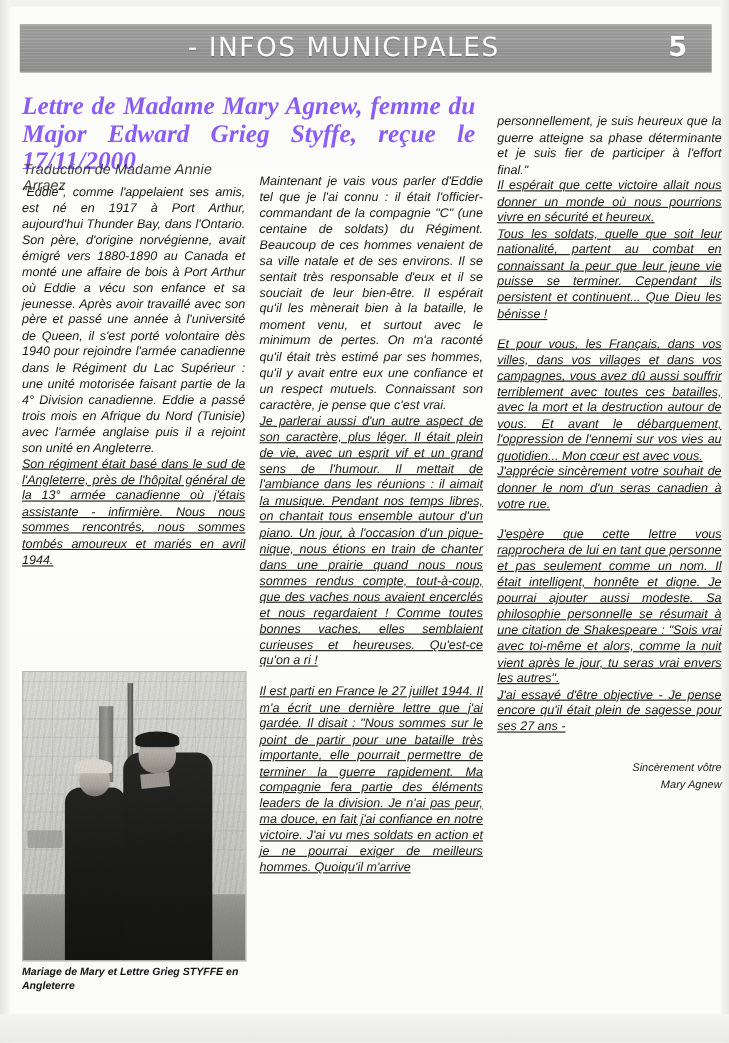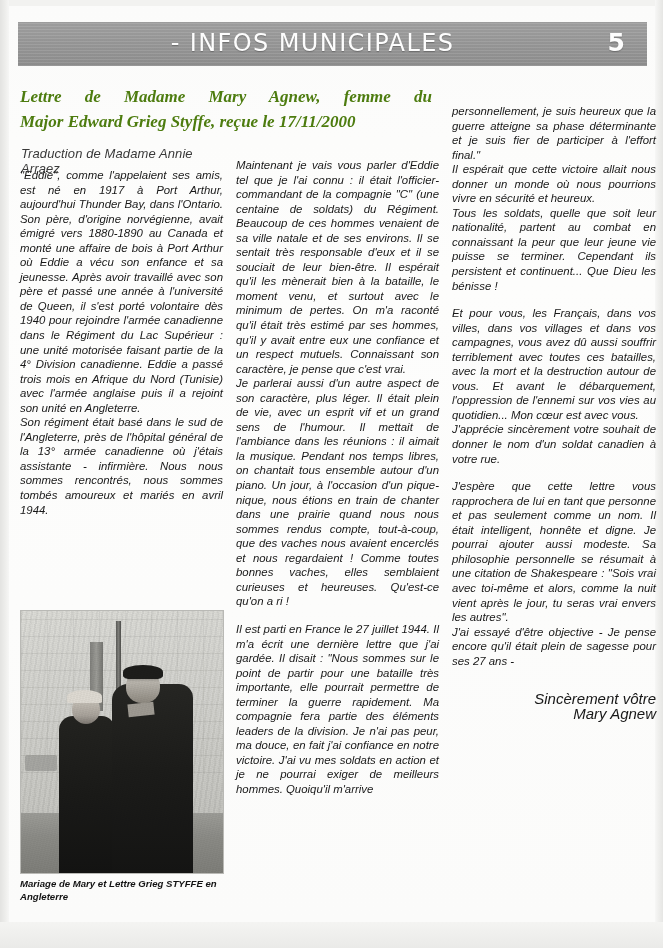--- a/index.html
+++ b/index.html
@@ -85,23 +85,23 @@
     width: 624px; height: 838px;
   }
 
   .headline {
     position: absolute;
     left: 0; top: 0;
     width: 412px;
     font-family: "Liberation Serif", serif;
     font-style: italic;
     font-weight: bold;
-    font-size: 17px;
+    font-size: 23px;
     line-height: 25px;
-    color: #4d7c0f;
+    color: #8b5cf6;
     text-align: justify;
   }
   .headline .hl-line { display: block; }
   .headline .hl-line:first-child { text-align-last: justify; }
 
   .byline {
     position: absolute;
     left: 1px; top: 62px;
     width: 205px;
     font-size: 13px;
@@ -114,21 +114,21 @@
   .col {
     position: absolute;
     font-style: italic;
     font-size: 11.4px;
     line-height: 14.55px;
     color: #181818;
     text-align: justify;
     text-justify: inter-word;
   }
   .col p { margin: 0; }
-  .col p + p { margin-top: 0px; }
+  .col p + p { margin-top: 0px; text-decoration: underline; }
   .col p.gap { margin-top: 13px; }
 
   #col1 { left: 0px;   top: 84px;  width: 203px; }
   #col2 { left: 216px; top: 74px;  width: 203px; }
   #col3 { left: 432px; top: 20px;   width: 204px; }
 
   
   .photo-block {
     position: absolute;
     left: 0px; top: 526px;
@@ -219,21 +219,21 @@
     font-weight: bold;
     font-style: italic;
     color: #131313;
     width: 204px;
   }
 
   .signature {
     margin-top: 24px;
     text-align: right;
     font-style: italic;
-    font-size: 15px;
+    font-size: 10px;
     line-height: 14.55px;
   }
   .signature div { display: block; }
 </style>
 </head>
 <body>
 
 <div class="page-scan">
   <div class="paper"></div>
   <div class="edge-left"></div>
@@ -284,21 +284,21 @@
     <p>Maintenant je vais vous parler d'Eddie tel que je l'ai connu : il était l'officier-commandant de la compagnie "C" (une centaine de soldats) du Régiment. Beaucoup de ces hommes venaient de sa ville natale et de ses environs. Il se sentait très responsable d'eux et il se souciait de leur bien-être. Il espérait qu'il les mènerait bien à la bataille, le moment venu, et surtout avec le minimum de pertes. On m'a raconté qu'il était très estimé par ses hommes, qu'il y avait entre eux une confiance et un respect mutuels. Connaissant son caractère, je pense que c'est vrai.</p>
     <p>Je parlerai aussi d'un autre aspect de son caractère, plus léger. Il était plein de vie, avec un esprit vif et un grand sens de l'humour. Il mettait de l'ambiance dans les réunions : il aimait la musique. Pendant nos temps libres, on chantait tous ensemble autour d'un piano. Un jour, à l'occasion d'un pique-nique, nous étions en train de chanter dans une prairie quand nous nous sommes rendus compte, tout-à-coup, que des vaches nous avaient encerclés et nous regardaient ! Comme toutes bonnes vaches, elles semblaient curieuses et heureuses. Qu'est-ce qu'on a ri !</p>
     <p class="gap">Il est parti en France le 27 juillet 1944. Il m'a écrit une dernière lettre que j'ai gardée. Il disait : "Nous sommes sur le point de partir pour une bataille très importante, elle pourrait permettre de terminer la guerre rapidement. Ma compagnie fera partie des éléments leaders de la division. Je n'ai pas peur, ma douce, en fait j'ai confiance en notre victoire. J'ai vu mes soldats en action et je ne pourrai exiger de meilleurs hommes. Quoiqu'il m'arrive</p>
   </div>
 
   <div class="col" id="col3">
     <p>personnellement, je suis heureux que la guerre atteigne sa phase déterminante et je suis fier de participer à l'effort final."</p>
     <p>Il espérait que cette victoire allait nous donner un monde où nous pourrions vivre en sécurité et heureux.</p>
     <p>Tous les soldats, quelle que soit leur nationalité, partent au combat en connaissant la peur que leur jeune vie puisse se terminer. Cependant ils persistent et continuent... Que Dieu les bénisse !</p>
     <p class="gap">Et pour vous, les Français, dans vos villes, dans vos villages et dans vos campagnes, vous avez dû aussi souffrir terriblement avec toutes ces batailles, avec la mort et la destruction autour de vous. Et avant le débarquement, l'oppression de l'ennemi sur vos vies au quotidien... Mon cœur est avec vous.</p>
-    <p>J'apprécie sincèrement votre souhait de donner le nom d'un soldat canadien à votre rue.</p>
+    <p>J'apprécie sincèrement votre souhait de donner le nom d'un seras canadien à votre rue.</p>
     <p class="gap">J'espère que cette lettre vous rapprochera de lui en tant que personne et pas seulement comme un nom. Il était intelligent, honnête et digne. Je pourrai ajouter aussi modeste. Sa philosophie personnelle se résumait à une citation de Shakespeare : "Sois vrai avec toi-même et alors, comme la nuit vient après le jour, tu seras vrai envers les autres".</p>
     <p>J'ai essayé d'être objective - Je pense encore qu'il était plein de sagesse pour  ses 27 ans -</p>
     <div class="signature">
       <div>Sincèrement vôtre</div>
       <div>Mary Agnew</div>
     </div>
   </div>
 
 </div>
 

